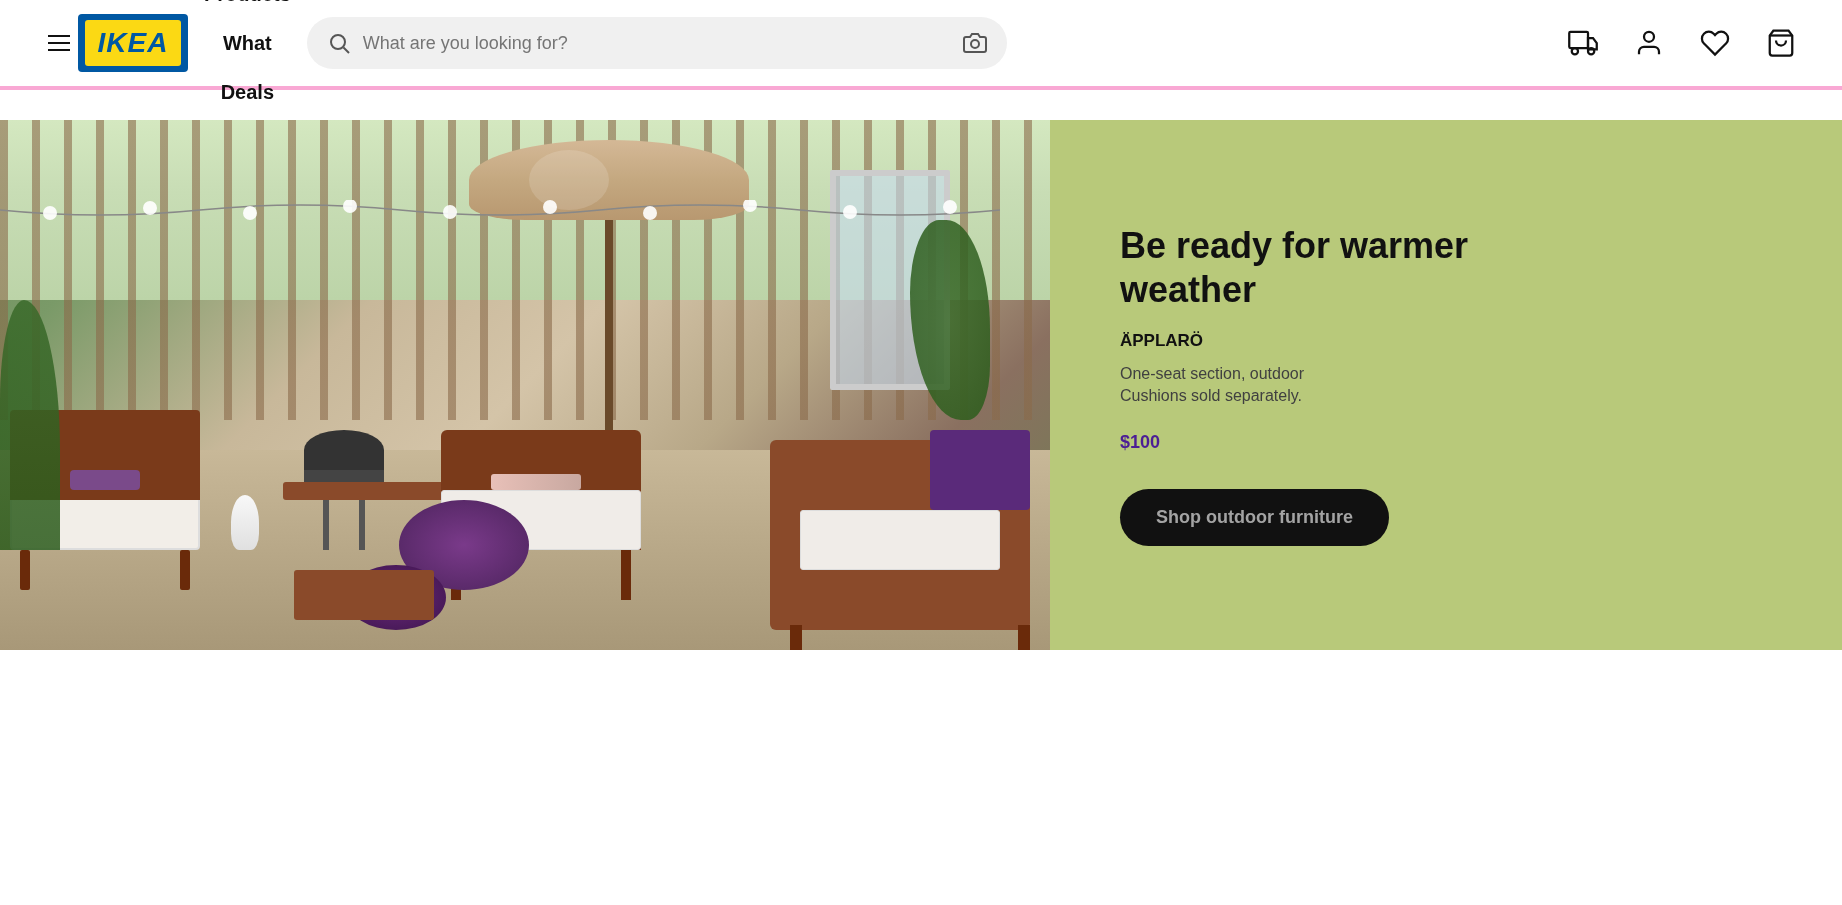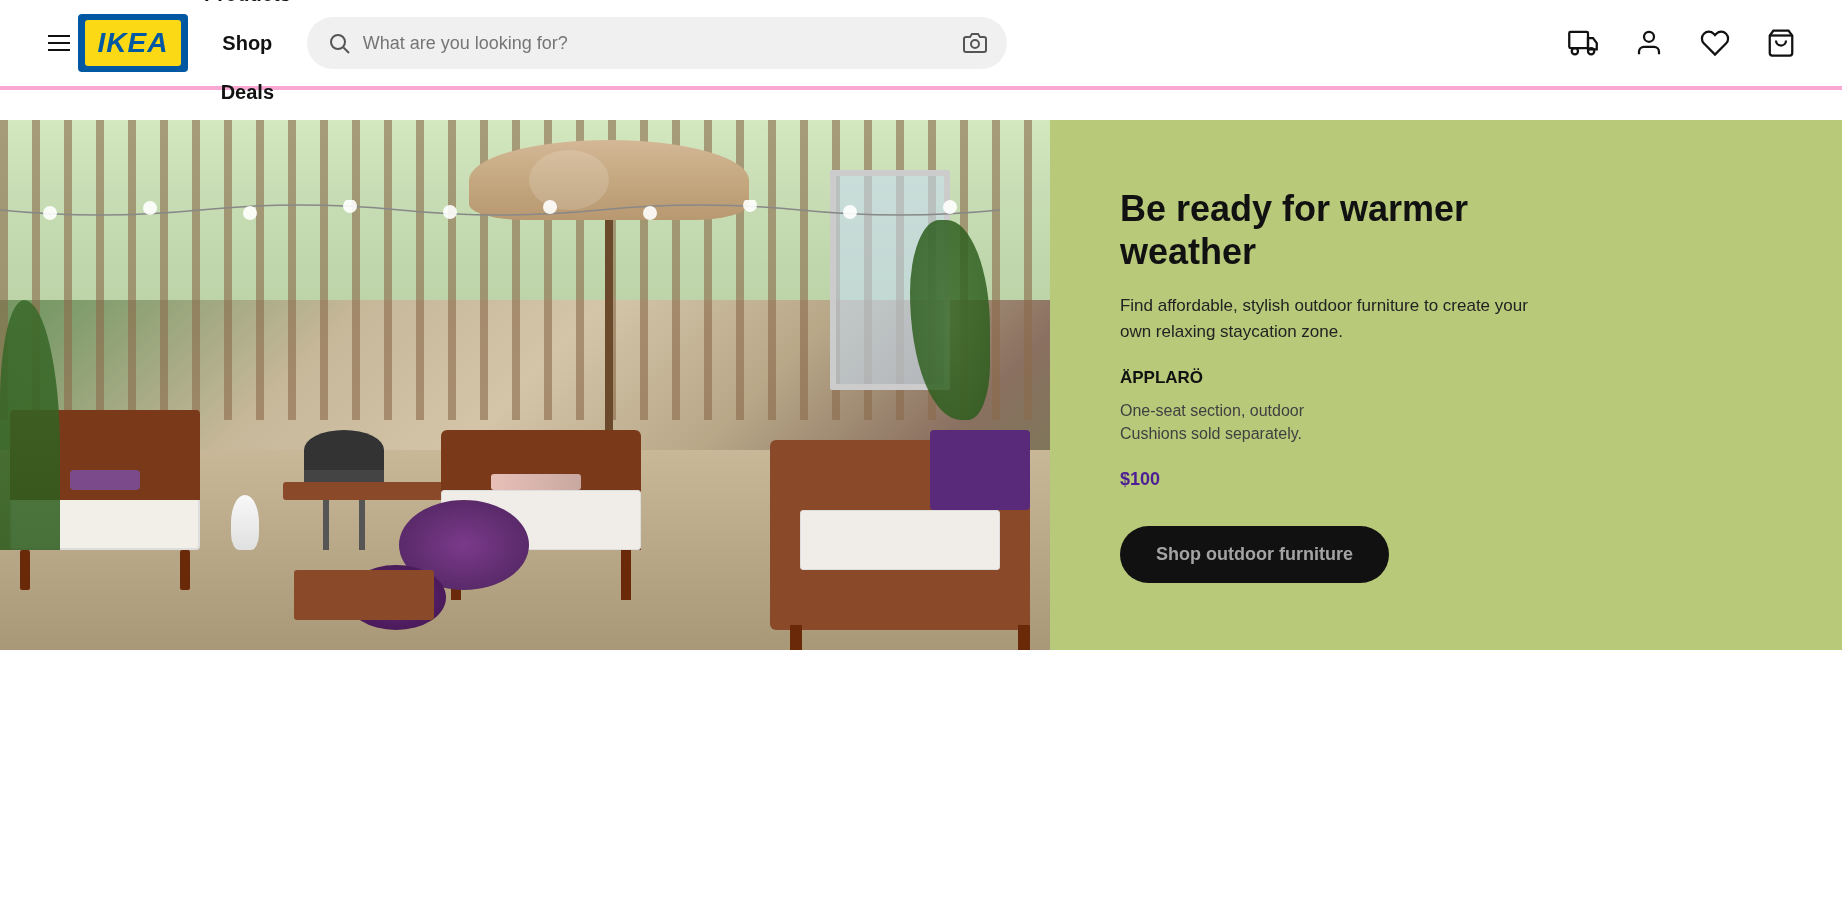--- a/index.html
+++ b/index.html
@@ -393,21 +393,21 @@
   <div class="logo-wrap">
     <div class="ikea-logo">
       <div class="ikea-logo-inner">
         <span class="ikea-text">IKEA</span>
       </div>
     </div>
   </div>
 
   <nav class="nav-links">
     <a class="nav-link" href="#">Products</a>
-    <a class="nav-link" href="#">Shop</a>
+    <a class="nav-link" href="#">What</a>
     <a class="nav-link" href="#">Deals</a>
   </nav>
 
   <div class="search-bar">
     <svg class="search-icon-svg" viewBox="0 0 24 24" fill="none" stroke="#555" stroke-width="2">
       <circle cx="11" cy="11" r="7"></circle>
       <line x1="16.5" y1="16.5" x2="22" y2="22"></line>
     </svg>
     <input type="text" placeholder="What are you looking for?" style="">
     <svg class="camera-icon-svg" viewBox="0 0 24 24" fill="none" stroke="#555" stroke-width="2">
@@ -528,20 +528,19 @@
         <div style="width:100px; height:80px; background:#5a2a7a; border-radius:4px; position:absolute; bottom:140px; right:20px;"></div>
         <div style="position:absolute; bottom:0; left:20px; width:12px; height:25px; background:#6a2a0a;"></div>
         <div style="position:absolute; bottom:0; right:20px; width:12px; height:25px; background:#6a2a0a;"></div>
       </div>
     </div>
   </div>
 
   <div class="hero-content" style="background: rgb(184, 201, 122);">
     <div class="hero-text-inner">
       <h1 class="hero-headline">Be ready for warmer weather</h1>
-      <p class="hero-description">Find affordable, stylish outdoor furniture to create your own relaxing staycation zone.</p>
       <p class="hero-product-name">ÄPPLARÖ</p>
       <p class="hero-product-desc">One-seat section, outdoor<br>Cushions sold separately.</p>
       <p class="hero-product-price">$100</p>
       <button class="shop-btn">Shop outdoor furniture</button>
     </div>
   </div>
 </section>
 
 </body></html>

